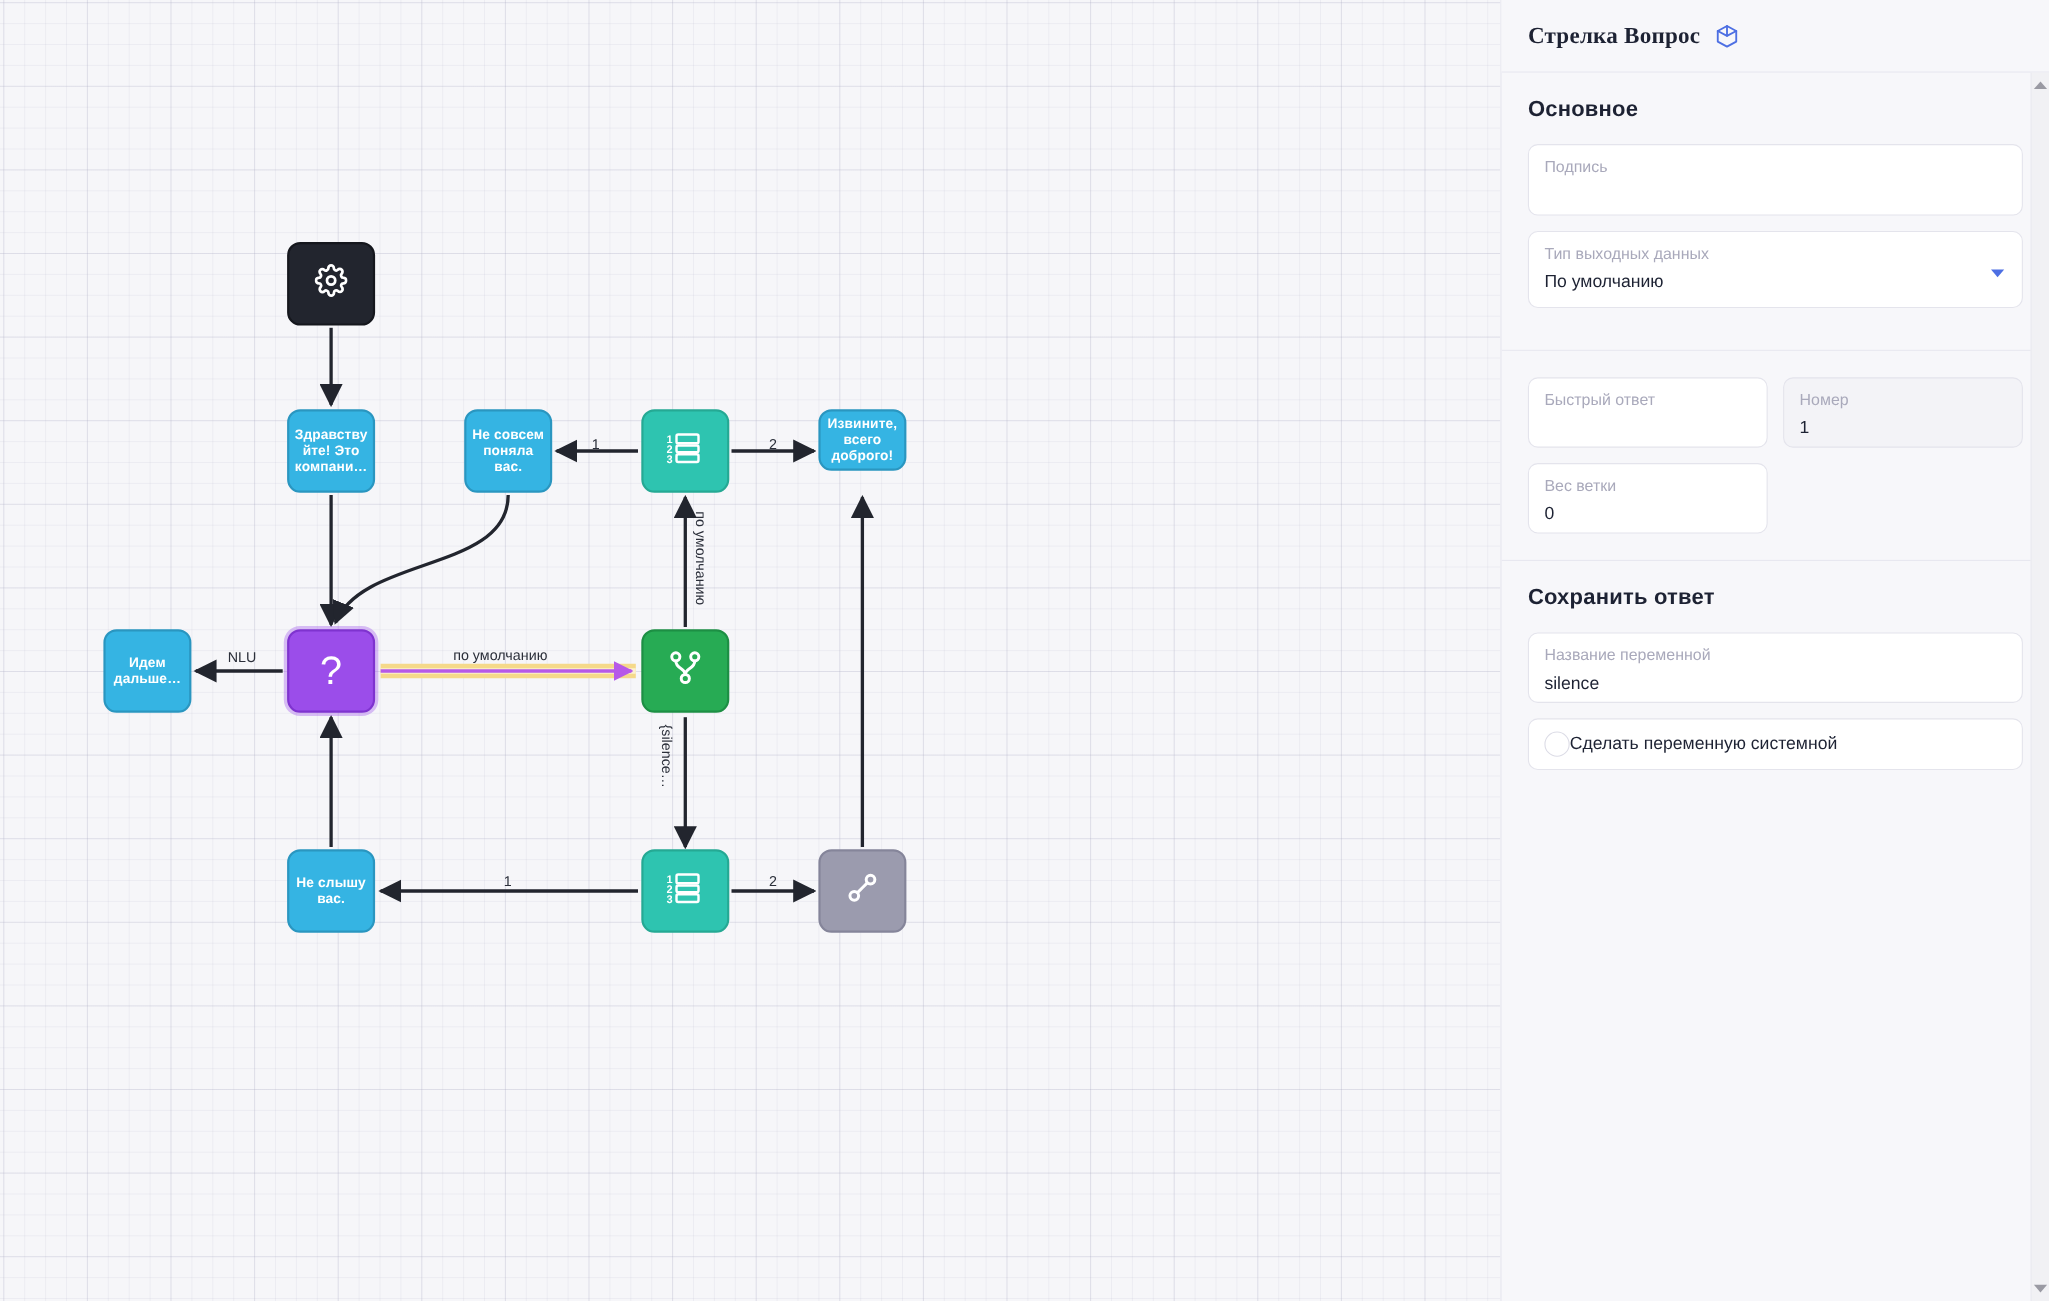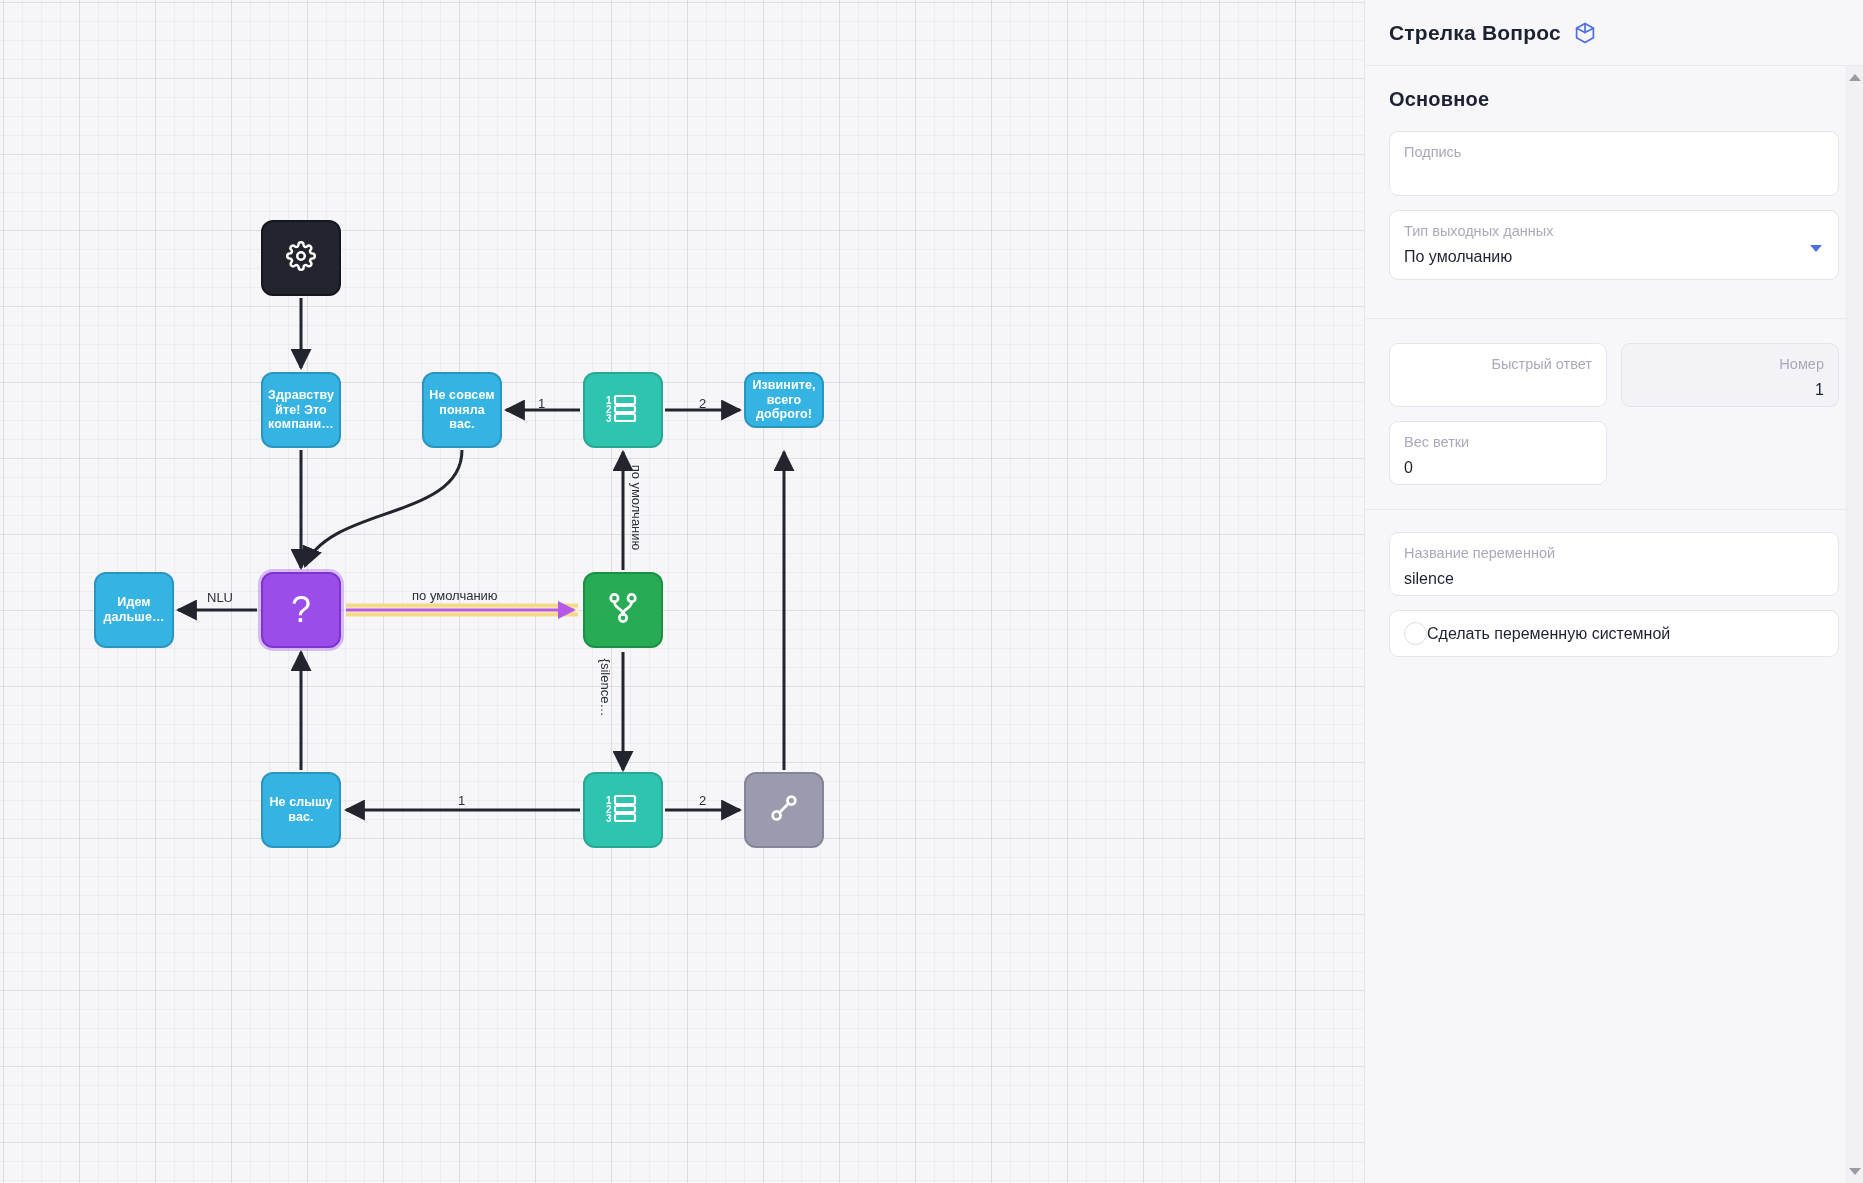--- a/index.html
+++ b/index.html
@@ -75,20 +75,21 @@
     background: #f7f7fa;
     border-left: 1px solid #e6e6ee;
     display: flex; flex-direction: column;
   }
   #panel-header {
     height: 66px; flex: 0 0 66px;
     display: flex; align-items: center; gap: 12px;
     padding: 0 24px;
     background: #f7f7fa;
     border-bottom: 1px solid #e8e8f0;
+    font-family: Liberation Serif, serif;
   }
   #panel-header .title {
     font-size: 21px; font-weight: bold; color: #1d2233;
     letter-spacing: .2px;
   }
   #panel-header .cube { flex: 0 0 auto; display:flex; }
 
   #panel-scroll {
     flex: 1 1 auto;
     overflow-y: auto;
@@ -133,21 +134,21 @@
 
   .caret {
     position: absolute; right: 16px; top: 50%;
     width: 0; height: 0;
     border-left: 6px solid transparent;
     border-right: 6px solid transparent;
     border-top: 7px solid #4d6fe3;
   }
 
   .row2 { display: flex; gap: 14px; }
-  .row2 > .field { flex: 1 1 0; margin-bottom: 14px; text-align: right; }
+  .row2 > .field { flex: 1 1 0; margin-bottom: 14px; }
   .half { width: calc(50% - 7px); }
 
   .toggle-row {
     background: #ffffff;
     border: 1px solid #e4e4ec;
     border-radius: 9px;
     padding: 11px 14px;
     display: flex; align-items: center; 
     cursor: pointer;
   }
@@ -367,20 +368,21 @@
           </div>
         </div>
 
         <div class="field half" style="height:64px;margin-bottom:0;">
           <span class="flabel">Вес ветки</span>
           <span class="fvalue">0</span>
         </div>
       </div>
 
       <div class="section">
+        <div class="section-title">Сохранить ответ</div>
 
         <div class="field" style="height:64px;">
           <span class="flabel">Название переменной</span>
           <span class="fvalue">silence</span>
         </div>
 
         <div class="toggle-row">
           <span class="toggle-knob"></span>
           <span class="toggle-label">Сделать переменную системной</span>
         </div>

